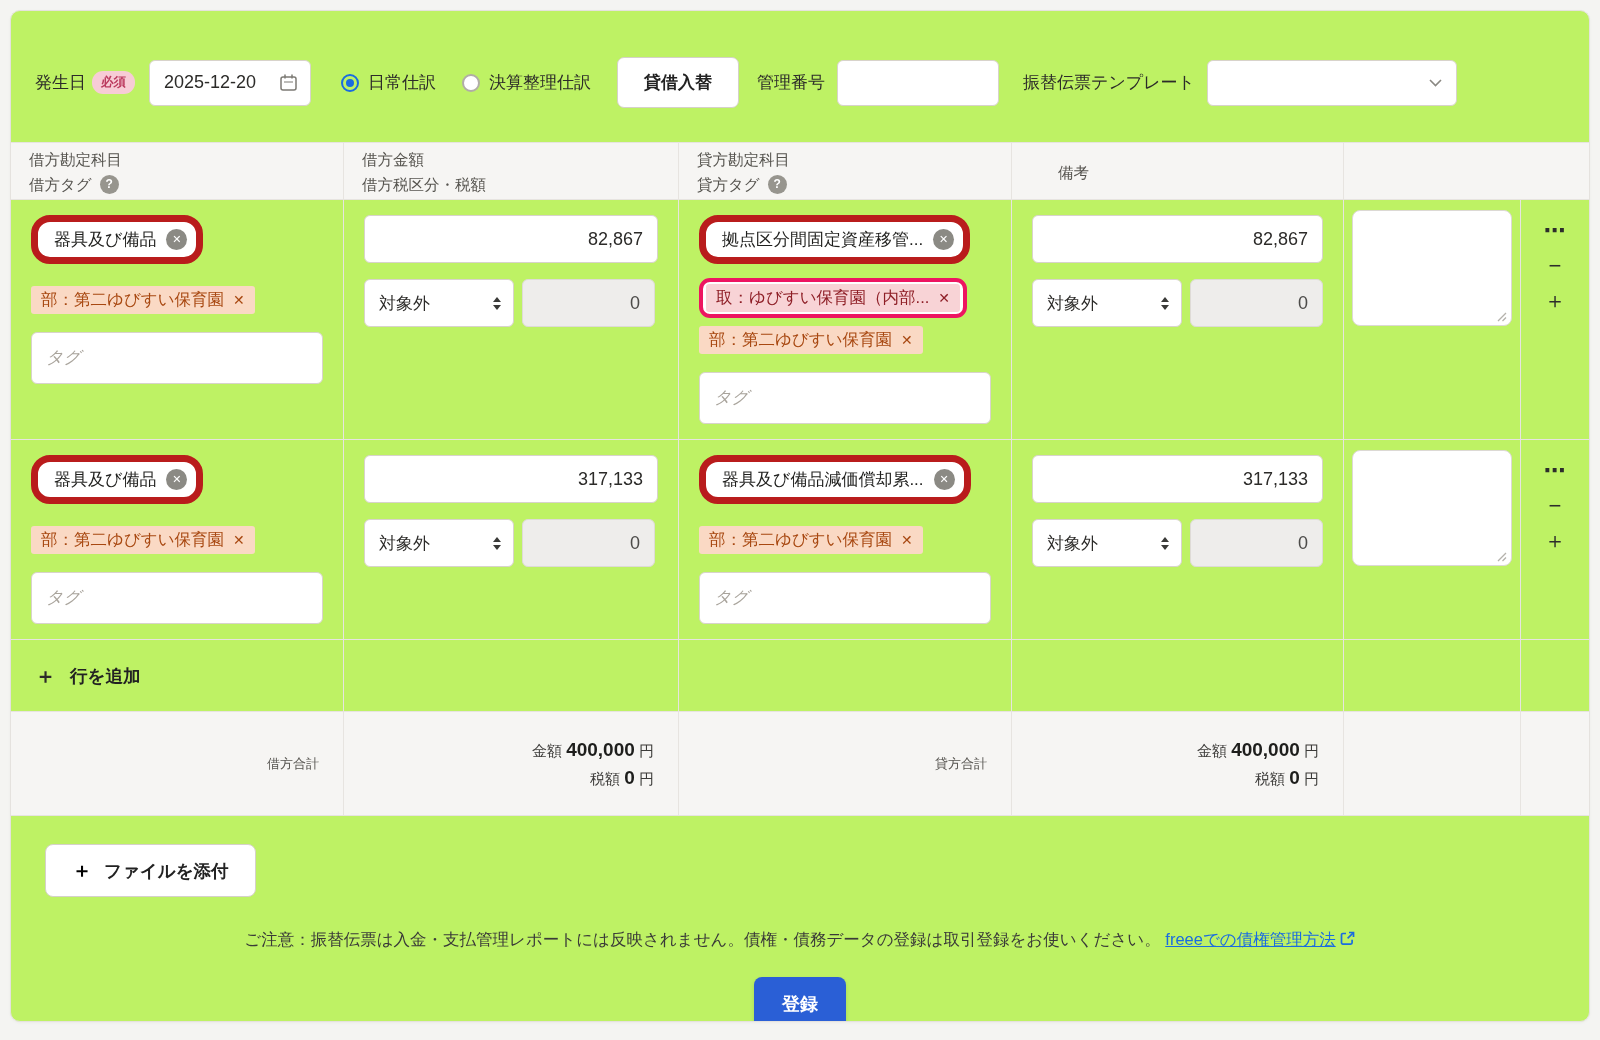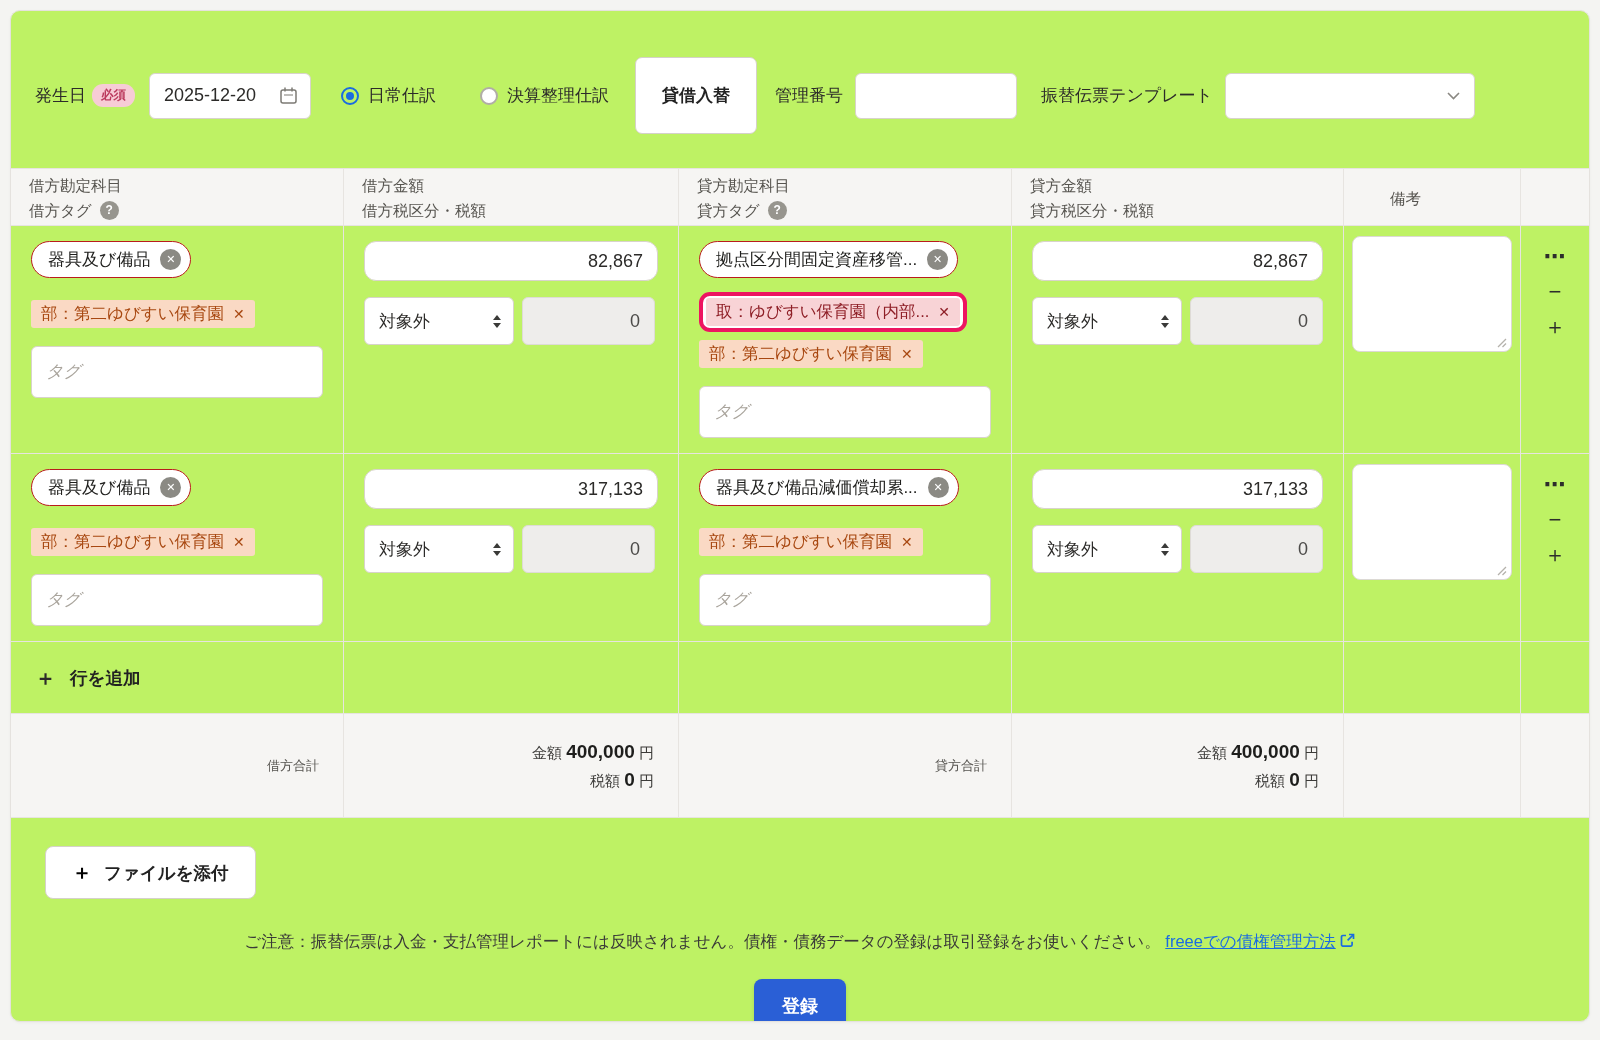--- a/index.html
+++ b/index.html
@@ -28,29 +28,29 @@
   .tb-label{font-size:17px;color:#2c2b29;white-space:nowrap;}
   .badge-required{
     display:inline-block;margin-left:6px;padding:3px 9px;border-radius:11px;
     background:#f7ccd6;color:#bb3a5e;font-size:12.5px;font-weight:bold;vertical-align:2px;
   }
   .date-box{
     margin-left:14px;width:162px;height:46px;border:1px solid var(--input-border);
     border-radius:6px;display:flex;align-items:center;justify-content:space-between;
     padding:0 12px 0 14px;font-size:18px;background:#fff;cursor:pointer;gap:12px;
   }
-  .radios{display:flex;align-items:center;margin-left:30px;gap:44px;}
+  .radios{display:flex;align-items:center;margin-left:30px;gap:26px;}
   .radio-item{display:flex;align-items:center;gap:9px;cursor:pointer;}
   .radio{width:18px;height:18px;border-radius:50%;position:relative;flex:0 0 auto;}
   .radio.on{border:2px solid var(--accent);}
   .radio.on::after{content:"";position:absolute;inset:3px;border-radius:50%;background:var(--accent);}
   .radio.off{border:2px solid #b1ada7;background:#fff;}
   .radio-label{font-size:17px;}
   .btn-swap{
-    margin-left:26px;padding:26px 26px;border:1px solid #d5d1c9;border-radius:7px;
+    margin-left:26px;padding:13px 26px;border:1px solid #d5d1c9;border-radius:7px;
     background:#fff;font-weight:bold;font-size:17px;color:#222;cursor:pointer;
     font-family:inherit;
   }
   .ctl-label{margin-left:18px;font-size:17px;white-space:nowrap;}
   .ctl-input{
     margin-left:12px;width:162px;height:46px;border:1px solid var(--input-border);
     border-radius:6px;padding:0 12px;font-size:17px;font-family:inherit;background:#fff;
   }
   .tpl-label{margin-left:24px;font-size:17px;white-space:nowrap;}
   .tpl-select{
@@ -70,21 +70,21 @@
     width:19px;height:19px;border-radius:50%;background:#97958e;color:#fff;
     display:inline-flex;align-items:center;justify-content:center;
     font-size:12px;font-weight:bold;cursor:pointer;flex:0 0 auto;
   }
   .trow{border-bottom:1px solid var(--line);}
   .trow .c{padding:15px 20px;}
   .row1{min-height:221px;}
   .row2{min-height:176px;}
   .chip{
     display:inline-flex;align-items:center;gap:10px;max-width:100%;
-    border:1px solid #b91c1c;border-radius:19px;padding:6px 9px 6px 16px;
+    border:7px solid #b91c1c;border-radius:19px;padding:6px 9px 6px 16px;
     background:#fff;cursor:pointer;
   }
   .chip-label{font-size:17px;color:#1f1f1d;white-space:nowrap;}
   .circle-x{
     width:21px;height:21px;border-radius:50%;background:#8b8a84;color:#fff;
     display:inline-flex;align-items:center;justify-content:center;
     font-size:11px;cursor:pointer;flex:0 0 auto;
   }
   .tag{
     display:inline-flex;align-items:center;gap:9px;border-radius:3px;
@@ -95,21 +95,21 @@
   .tag .tag-x{font-size:14px;cursor:pointer;}
   .hl-box{display:inline-block;border:4px solid var(--hl);border-radius:11px;padding:2px 3px;background:#fff;}
   .stack{display:flex;flex-direction:column;align-items:flex-start;}
   .mb22{margin-bottom:22px;} .mb14{margin-bottom:14px;} .mb12{margin-bottom:12px;} .mb8{margin-bottom:8px;}
   .tag-input{
     width:100%;height:52px;border:1px solid var(--input-border);border-radius:6px;
     padding:0 14px;font-size:17px;font-family:inherit;margin-top:6px;background:#fff;
   }
   .tag-input::placeholder{color:#a9a49c;font-style:italic;}
   .amount-input{
-    width:100%;height:40px;border:1px solid var(--input-border);border-radius:12px;
+    width:100%;height:48px;border:1px solid var(--input-border);border-radius:6px;
     padding:0 14px;font-size:18px;font-family:inherit;text-align:right;color:#2c2b29;background:#fff;
   }
   .tax-row{display:flex;gap:8px;margin-top:16px;}
   .tax-select{
     width:150px;height:48px;border:1px solid var(--input-border);border-radius:6px;
     display:flex;align-items:center;justify-content:space-between;padding:0 12px 0 14px;
     font-size:17px;background:#fff;cursor:pointer;
   }
   .spin{display:flex;flex-direction:column;gap:3px;align-items:center;}
   .spin .tri-up{width:0;height:0;border-left:4px solid transparent;border-right:4px solid transparent;border-bottom:5px solid #3a3a38;}
@@ -209,24 +209,20 @@
       <span class="hline">借方金額</span>
       <span class="hline">借方税区分・税額</span>
     </div>
     <div class="c">
       <span class="hline">貸方勘定科目</span>
       <span class="hline">
         <span>貸方タグ</span>
         <span class="help">?</span>
       </span>
     </div>
-    <div class="c">
-      <span class="hline">貸方金額</span>
-      <span class="hline">貸方税区分・税額</span>
-    </div>
     <div class="c" style="padding-left:46px;">
       <span class="hline">備考</span>
     </div>
     <div class="c"></div>
   </div>
 
   <div class="grid trow row1">
     <div class="c stack">
       <div class="chip mb22">
         <span class="chip-label">器具及び備品</span>

